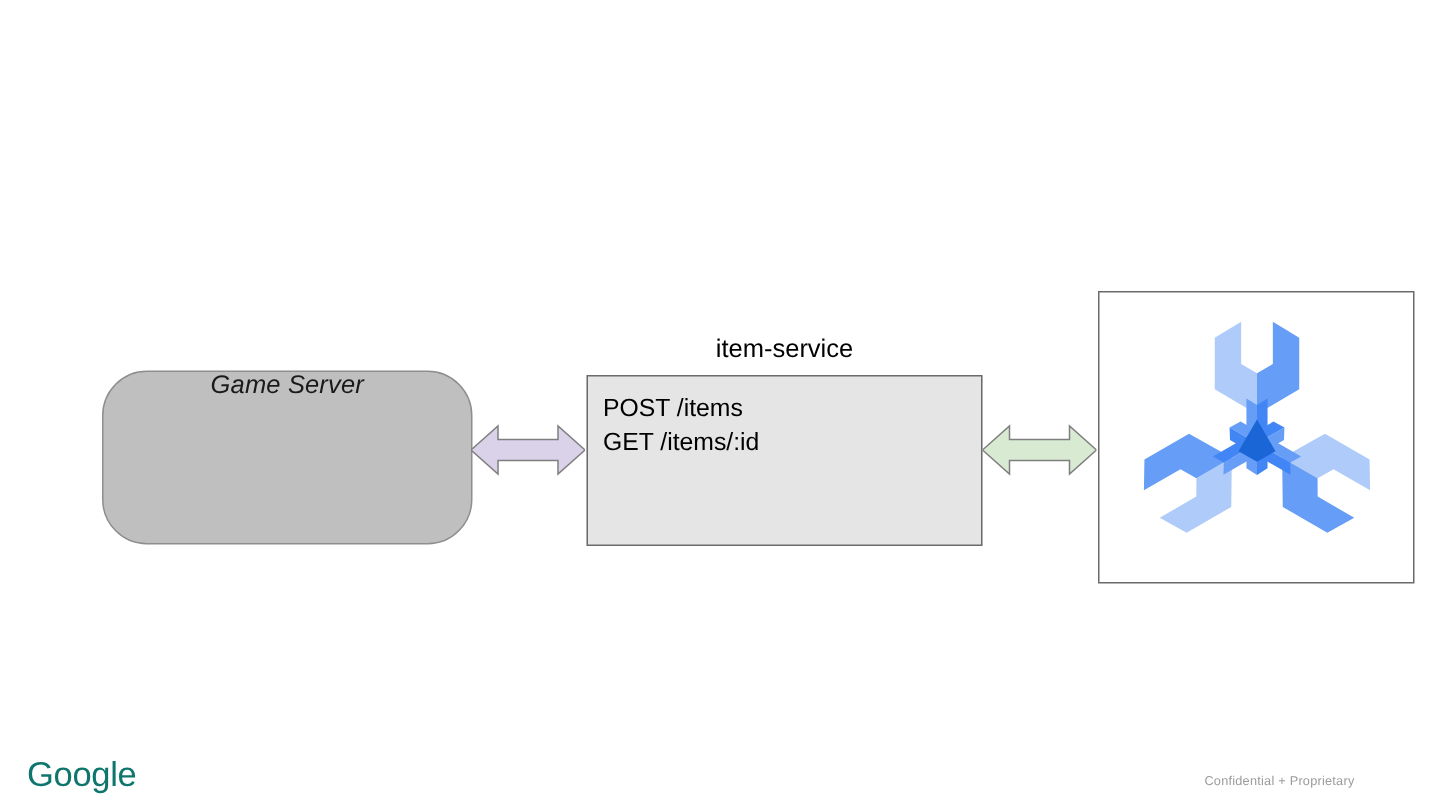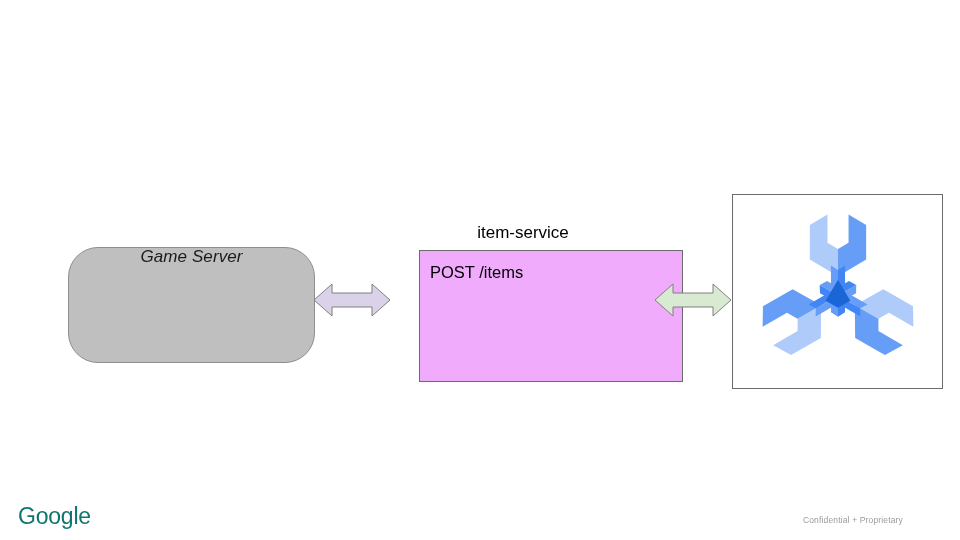--- a/index.html
+++ b/index.html
@@ -54,26 +54,25 @@
     font-size: 17px;
     font-weight: normal;
     color: #000000;
     line-height: 1;
   }
   .item-service-box {
     position: absolute;
     left: 391px;
     top: 250px;
     width: 264px;
-    height: 132px;
-    background: #f0abfc;
+    height: 114px;
+    background: #e5e5e5;
     border: 1px solid #6b6b6b;
     box-sizing: border-box;
     padding: 10px 0 0 10px;
-    margin-left: 28px;
   }
   .endpoint-line {
     font-size: 16.5px;
     color: #000000;
     line-height: 23px;
     white-space: nowrap;
   }
 
   
   .arrow {
@@ -140,20 +139,21 @@
   <div class="arrow arrow-left">
     <svg viewBox="0 0 76 38" xmlns="http://www.w3.org/2000/svg">
       <polygon points="0,19 18,3 18,12 58,12 58,3 76,19 58,35 58,26 18,26 18,35" fill="#d9d2e9" stroke="#7f7f7f" stroke-width="1"></polygon>
     </svg>
   </div>
 
   <div class="item-service-title">item-service</div>
 
   <div class="item-service-box">
     <div class="endpoint-line">POST /items</div>
+    <div class="endpoint-line">GET /items/:id</div>
   </div>
 
   <div class="arrow arrow-right">
     <svg viewBox="0 0 76 38" xmlns="http://www.w3.org/2000/svg">
       <polygon points="0,19 18,3 18,12 58,12 58,3 76,19 58,35 58,26 18,26 18,35" fill="#d9ead3" stroke="#7f7f7f" stroke-width="1"></polygon>
     </svg>
   </div>
 
   <div class="logo-frame">
     <svg viewBox="0 0 200 200" xmlns="http://www.w3.org/2000/svg">

